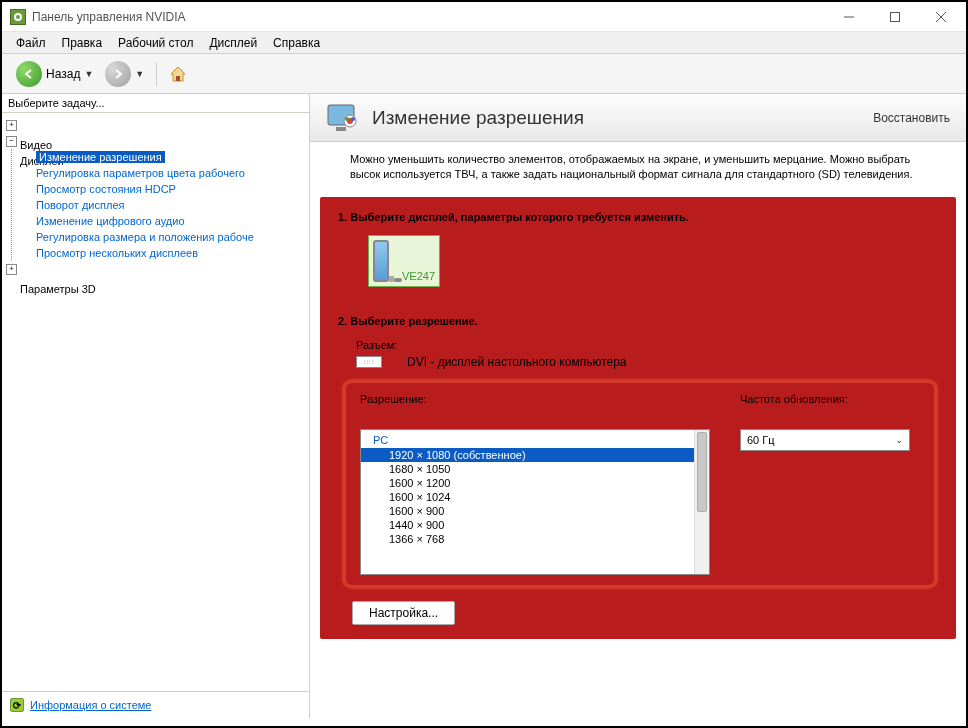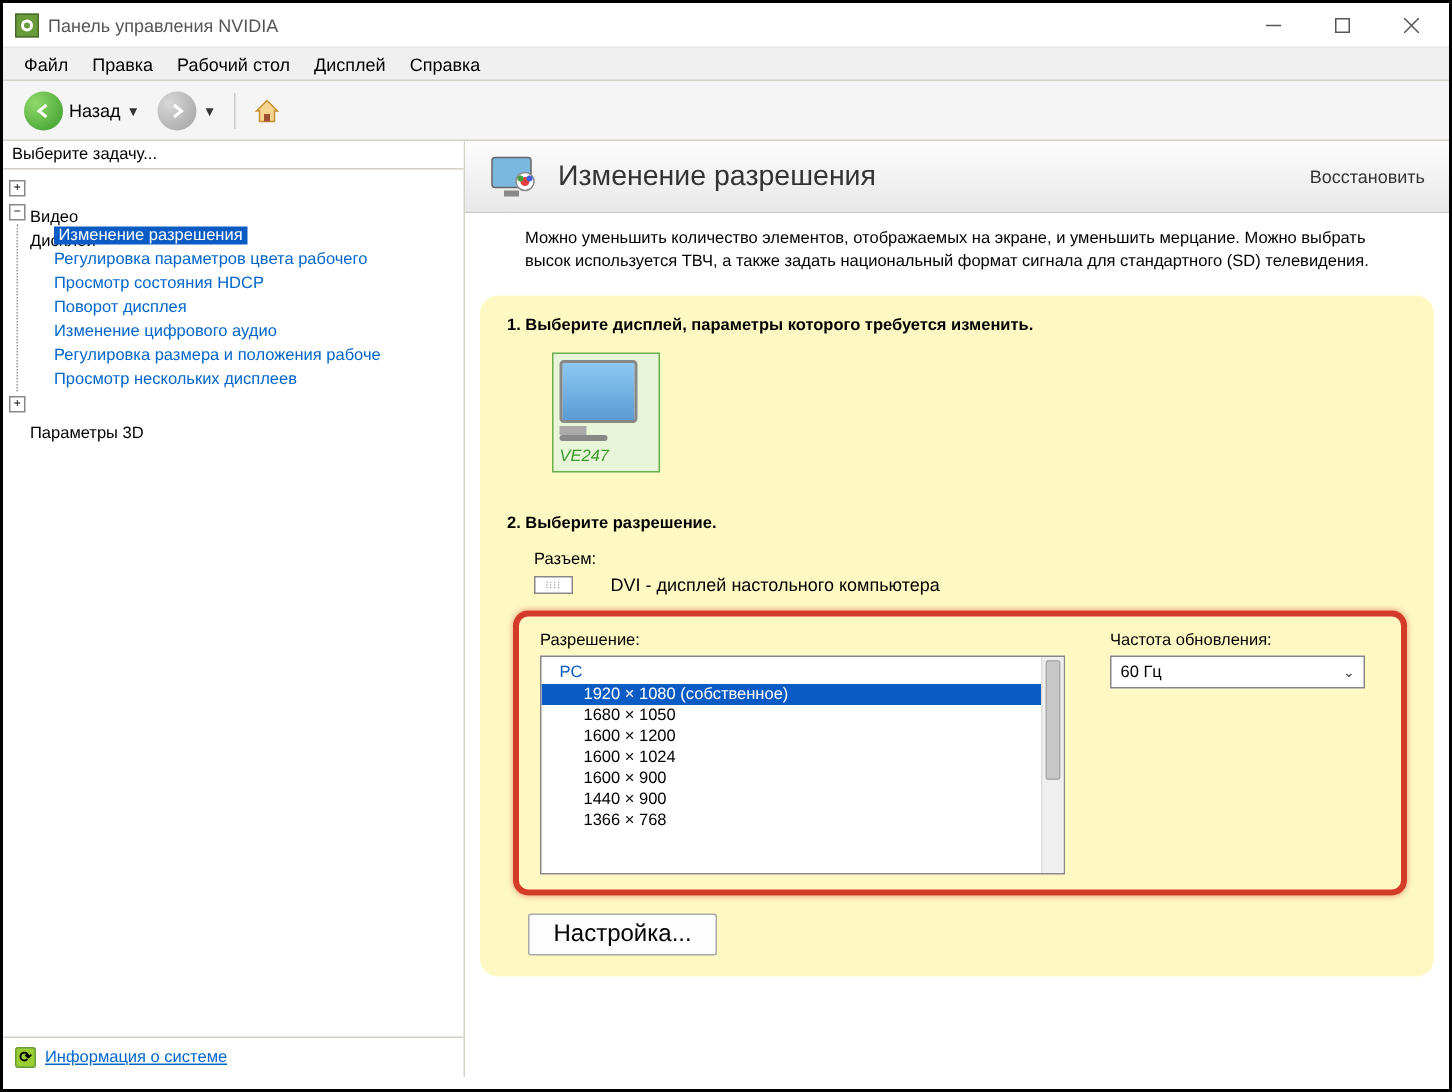--- a/index.html
+++ b/index.html
@@ -32,43 +32,43 @@
 .dots { border-left: 1px dotted #999; margin-left: 7px; padding-left: 8px; }
 .sidebar-footer { padding: 6px 8px; border-top: 1px solid #d4d0c8; display: flex; align-items: center; gap: 6px; }
 .info-icon { width: 14px; height: 14px; background: #9acd32; border-radius: 2px; display:flex; align-items:center; justify-content:center; color:#000; font-size:10px; font-weight:bold; border:1px solid #6a9b3a; }
 .sidebar-footer a { color: #0066cc; text-decoration: underline; font-size: 11px; }
 .main { flex: 1; background: #fff; display: flex; flex-direction: column; overflow: hidden; }
 .main-header { height: 48px; background: linear-gradient(#fdfdfd, #e8e8e8); border-bottom: 1px solid #ccc; display: flex; align-items: center; padding: 0 16px; }
 .main-header-icon { width: 36px; height: 30px; margin-right: 10px; position: relative; }
 .main-header-title { font-size: 19px; color: #333; font-weight: normal; flex: 1; }
 .restore-link { color: #333; font-size: 12px; }
 .desc { padding: 10px 40px 10px 40px; font-size: 11px; color: #000; line-height: 1.4; }
-.gray-panel { background: #fef9c3; margin: 4px 10px 8px 10px; padding: 14px 18px; border-radius: 12px; }
+.gray-panel { background: #b91c1c; margin: 4px 10px 8px 10px; padding: 14px 18px; border-radius: 2px; }
 .step-title { font-weight: bold; font-size: 11px; margin-bottom: 12px; }
-.monitor-box { width: 72px; border: 1px solid #6ab04c; background: #e8f5d8; padding: 4px; display: flex; flex-direction: column; align-items: flex-start; margin-left: 30px; margin-bottom: 28px; font-style: italic; }
+.monitor-box { width: 72px; border: 1px solid #6ab04c; background: #e8f5d8; padding: 4px; display: flex; flex-direction: row; align-items: flex-end; margin-left: 30px; margin-bottom: 28px; }
 .monitor-img { width: 52px; height: 42px; background: linear-gradient(#8ec9f0,#5a9bd4); border: 2px solid #888; border-radius: 3px; position: relative; }
 .monitor-stand { width: 18px; height: 6px; background: #aaa; margin-top: 2px; }
 .monitor-base { width: 32px; height: 4px; background: #888; border-radius: 2px; }
 .monitor-label { color: #3a9b2a; font-size: 11px; margin-top: 4px; }
 .sub-label { font-size: 11px; margin: 4px 0 4px 18px; }
 .connector-row { display:flex; align-items:center; gap:25px; margin-left: 18px; margin-bottom: 10px; }
 .connector-icon { width: 26px; height: 12px; border: 1px solid #888; background: #fff; display:flex; align-items:center; justify-content:center; font-size:6px; letter-spacing:1px; color:#888; }
 .red-frame { border: 4px solid #d43a2a; border-radius: 10px; padding: 10px 14px 10px 14px; margin-left: 4px; display: flex; gap: 30px; box-shadow: 0 0 4px rgba(212,58,42,0.5); }
 .res-col { flex: 1; }
 .freq-col { width: 180px; }
-.col-label { font-size: 11px; margin-bottom: 4px; }
+.col-label { font-size: 11px; margin-bottom: 24px; }
 .listbox { background: #fff; border: 1px solid #888; height: 146px; display: flex; }
 .listbox-inner { flex: 1; overflow: hidden; padding-top: 2px; }
 .list-group { color: #0a5bc4; font-size: 11px; padding: 2px 12px; }
 .list-item { font-size: 11px; padding: 1px 0 1px 28px; color: #000; }
 .list-item.sel { background: #0a5bc4; color: #fff; }
 .list-scrollbar { width: 15px; background: #f0f0f0; border-left: 1px solid #ddd; position:relative; }
 .scroll-thumb { position:absolute; top:2px; left:2px; right:2px; height:80px; background:#c8c8c8; border:1px solid #aaa; border-radius:2px; }
 .combo { width: 170px; height: 22px; border: 1px solid #888; background: #fff; display: flex; align-items: center; padding: 0 6px; font-size: 11px; justify-content: space-between; }
-.btn { background: #fdfdfd; border: 1px solid #aaa; padding: 4px 16px; font-size: 16px; border-radius: 2px; margin: 12px 0 0 14px; }
+.btn { background: #fdfdfd; border: 1px solid #aaa; padding: 4px 16px; font-size: 12px; border-radius: 2px; margin: 12px 0 0 14px; }
 </style>
 </head>
 <body>
 
 <div class="titlebar">
   <div class="titlebar-icon">
     <svg viewBox="0 0 10 10">
         <circle cx="5" cy="5" r="4" fill="#fff"></circle>
         <circle cx="5" cy="5" r="2" fill="#6a9b3a"></circle>
       </svg>

